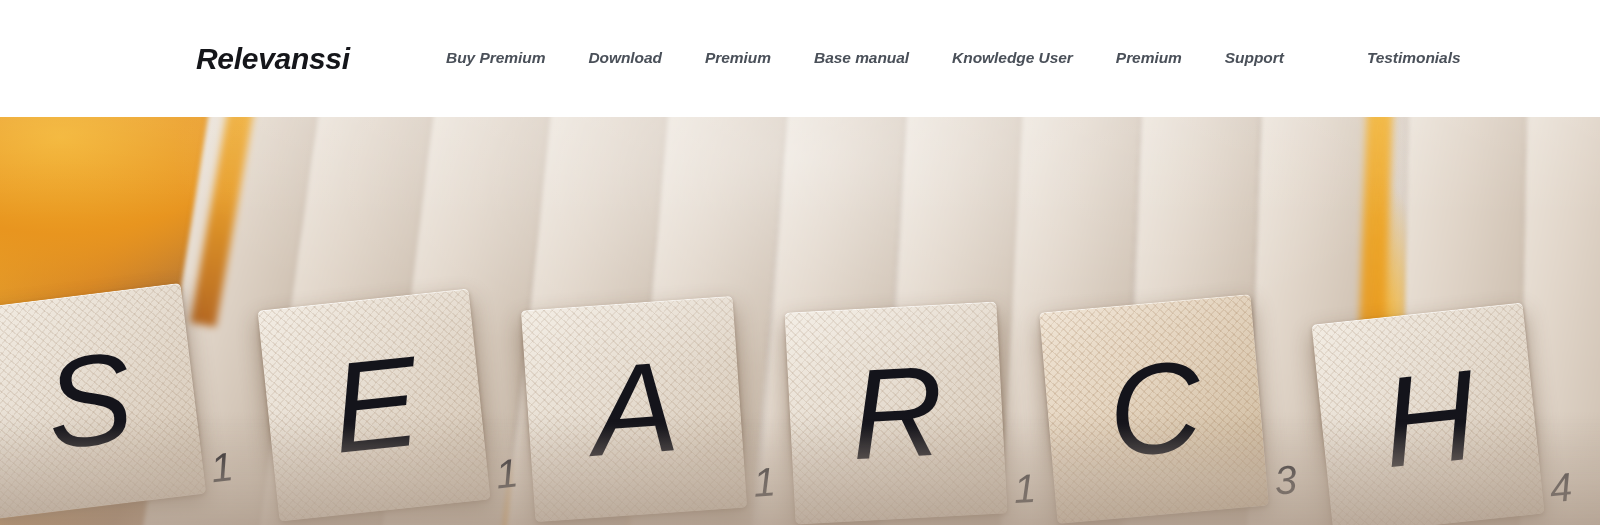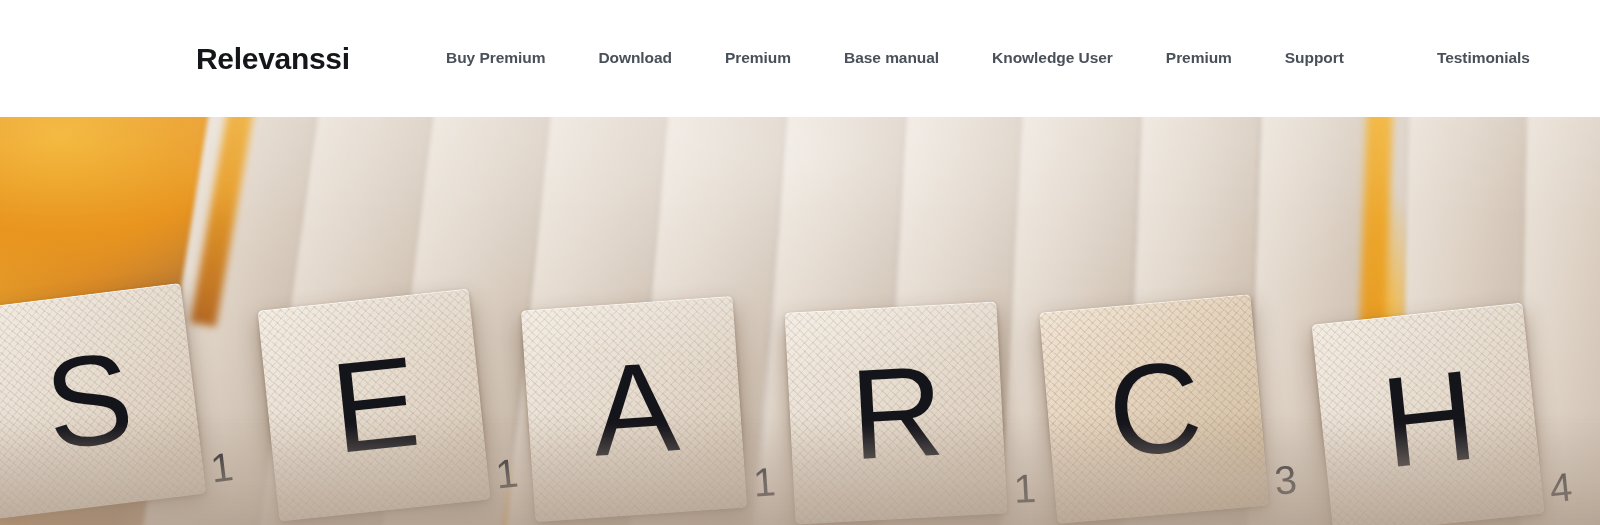--- a/index.html
+++ b/index.html
@@ -1,36 +1,36 @@
 <!DOCTYPE html>
 <html><head>
 <meta charset="utf-8">
 <title>Relevanssi</title>
 <style>
   * { margin:0; padding:0; box-sizing:border-box; }
   html,body { width:1600px; height:525px; overflow:hidden; background:#ffffff; }
   body { font-family:"Liberation Sans", sans-serif; }
 
-  .page { position:relative; width:1600px; height:525px; background:#fff; }
+  .page { position:relative; width:1600px; height:525px; background:#fff;font-style:italic; }
 
   
   .site-header{
     position:relative; width:1600px; height:117px; background:#ffffff;
     display:flex; align-items:center; z-index:5;
   }
   .brand{
     position:absolute; left:196px; top:40px;
     font-size:30px; font-weight:700; letter-spacing:-0.3px;
     color:#15161a; line-height:38px; white-space:nowrap;
     font-family:"Liberation Sans", sans-serif;
     text-decoration:none;
   }
   .main-nav{
     position:absolute; left:446px; top:47px;
-    display:flex; align-items:center; gap:18px;
+    display:flex; align-items:center; gap:8px;
     white-space:nowrap;
   }
   .nav-link{
     font-size:15.5px; font-weight:700; color:#4a5059;
     line-height:22px; text-decoration:none; white-space:nowrap;
     padding:0; margin-right:35px; letter-spacing:-0.05px;
   }
   .nav-link:last-child{ margin-right:0;margin-left:40px; }
 
   

